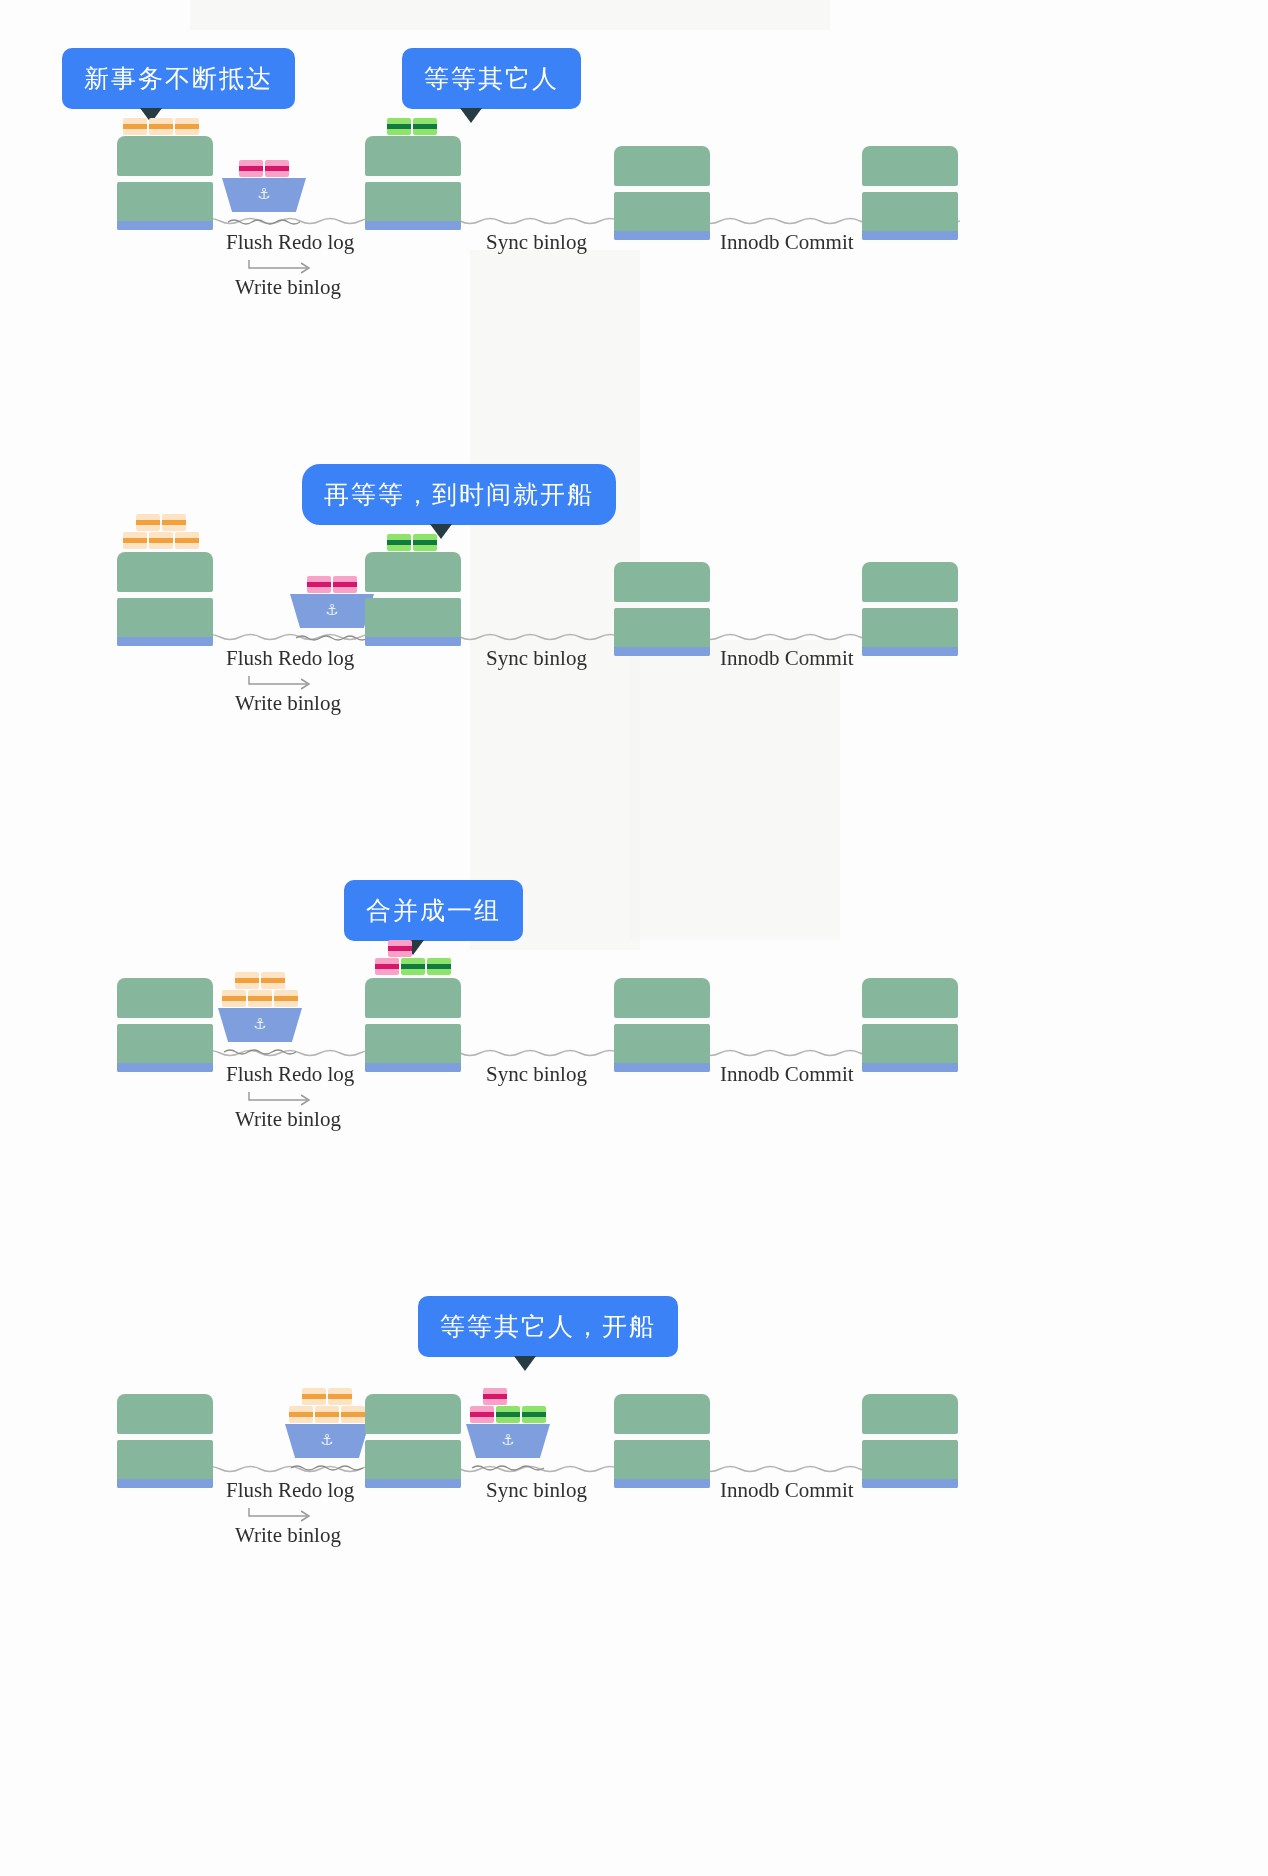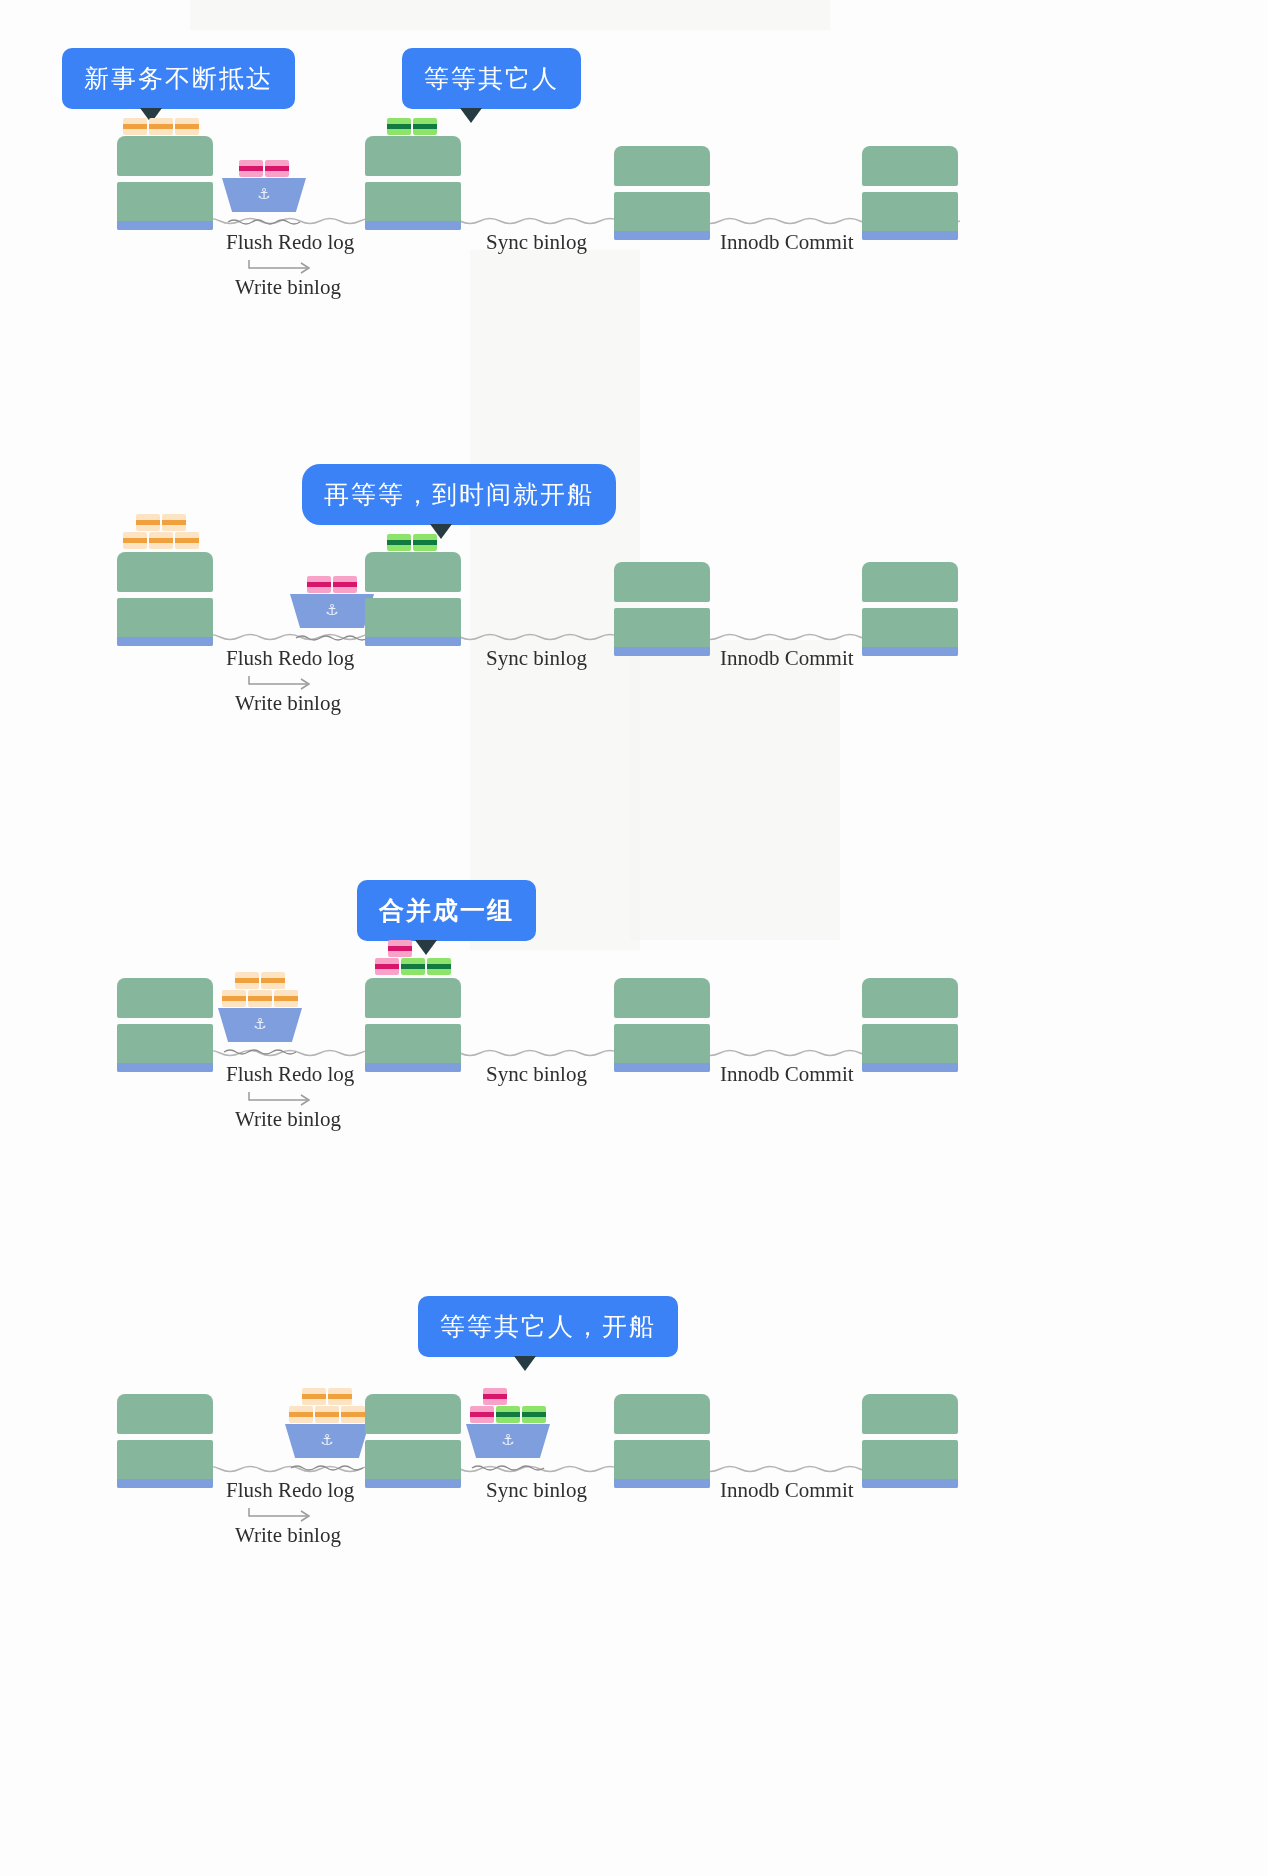--- a/index.html
+++ b/index.html
@@ -313,21 +313,21 @@
     <path d="M4 4 L4 12 L62 12" fill="none" stroke="#9a9a9a" stroke-width="1.5"></path>
     <path d="M56 7 L64 12 L56 17" fill="none" stroke="#9a9a9a" stroke-width="1.5"></path>
   </svg>
   <div class="slabel" style="left:235px;top:235px;">Write binlog</div>
   <div class="slabel" style="left:486px;top:190px;">Sync binlog</div>
   <div class="slabel" style="left:720px;top:190px;">Innodb Commit</div>
 </div>
 
 <div class="stage" style="top:872px;height:260px;">
 
-  <div class="bubble" style="left:357px;top:8px;font-weight:bold;">
+  <div class="bubble" style="left:344px;top:8px;">
     <span>合并成一组</span>
     <span class="tail" style="left:58px;"></span>
   </div>
 
   <svg class="water" style="left:120px;top:176px;width:840px;" viewBox="0 0 840 10" preserveAspectRatio="none">
     <path d="M0 5 q10 -5 20 0 t20 0 t20 0 t20 0 t20 0 t20 0 t20 0 t20 0 t20 0 t20 0 t20 0 t20 0 t20 0 t20 0 t20 0 t20 0 t20 0 t20 0 t20 0 t20 0 t20 0 t20 0 t20 0 t20 0 t20 0 t20 0 t20 0 t20 0 t20 0 t20 0 t20 0 t20 0 t20 0 t20 0 t20 0 t20 0 t20 0 t20 0 t20 0 t20 0 t20 0" fill="none" stroke="#b5b5b5" stroke-width="1.4"></path>
   </svg>
 
   <div class="dock" style="left:117px;top:106px;">
     <div class="deck"></div>

